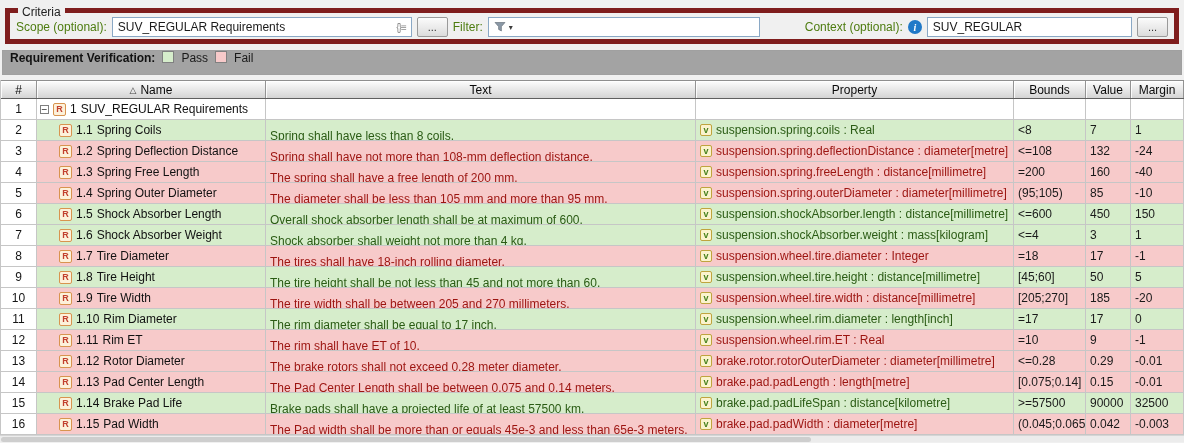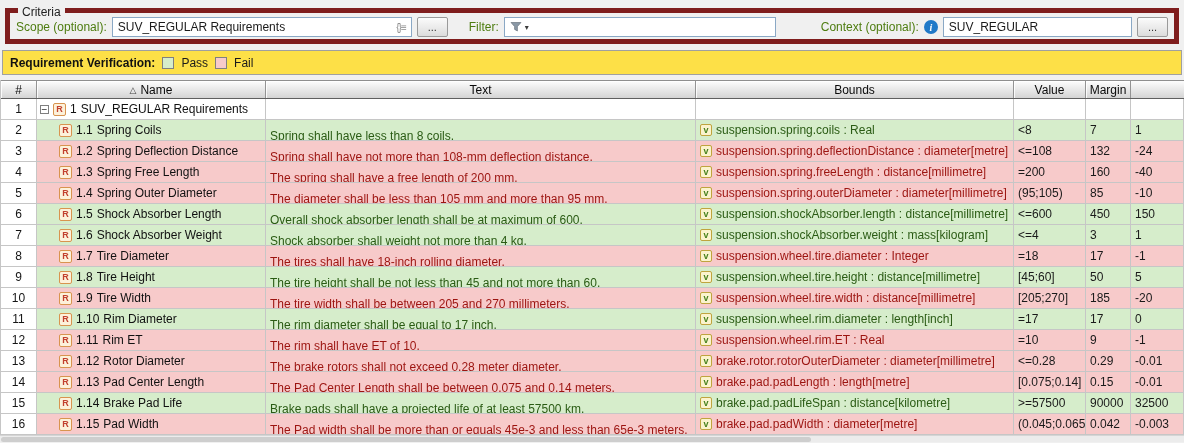--- a/index.html
+++ b/index.html
@@ -7,38 +7,38 @@
   body {
     width:1184px; height:443px; overflow:hidden;
     background:#f0f0f0; color:#1a1a1a;
     font-family:"Liberation Sans", sans-serif; font-size:12px;
   }
   
   .criteria { position:relative; margin:8px 5px 0 5px; height:36px; border:5px solid #7f1d1d; }
   .criteria-title { position:absolute; top:-8px; left:8px; background:#f0f0f0; padding:0 4px; color:#222; }
   .crit-row { display:flex; align-items:center; height:100%; padding:2px 6px 0 6px; gap:5px; }
   .lbl { white-space:nowrap; color:#4d7c0f; }
-  .lbl-filter { margin-left:16px; }
+  .lbl-filter { }
   .lbl-context { margin-left:40px;text-align:right; }
   .textbox { height:20px; border:1px solid #8aa8c5; background:#fff; display:flex; align-items:center; padding:0 5px; }
   .scope-box { width:300px; }
   .filter-box { width:272px; gap:3px; }
   .context-box { flex:1; }
   .tb-value { flex:1; overflow:hidden; white-space:nowrap; }
   .tb-icon { color:#8a8a8a; font-size:10px; margin-left:4px; letter-spacing:-1px; }
   .dots { width:31px; height:20px; border:1px solid #9a9a9a; border-radius:2px;
           background:linear-gradient(#fbfbfb,#dcdcdc); font-size:11px; line-height:10px;
           padding:0; color:#333; font-family:"Liberation Sans", sans-serif; }
   .caret { font-size:8px; color:#3c3c3c; }
   .info-badge { width:14px; height:14px; flex:none; border-radius:50%; background:#2079c8; color:#fff;
                 font-size:10px; font-weight:bold; font-style:italic; display:flex; align-items:center;
                 justify-content:center; font-family:"Liberation Serif", serif; }
   
-  .legendbar { margin:6px 2px 0 2px; height:25px; border:1px solid #a0a0a0; background:#fde047;
-               display:flex; align-items:center; padding:0 7px; gap:7px; }
+  .legendbar { margin:6px 2px 0 2px; height:25px; border:1px solid #a0a0a0; background:#a3a3a3;
+               display:flex; align-items:flex-start; padding:0 7px; gap:7px; }
   .leg-title { font-weight:bold; color:#111; }
   .swatch { width:12px; height:12px; border:1px solid #808080; flex:none; }
   .swatch.pass { background:var(--pass-bg,#d6edcb); }
   .swatch.fail { background:var(--fail-bg,#f7caca); }
   
   .tablewrap { margin-top:5px; border-left:1px solid #c6c6c6; }
   .grid7 { display:grid; grid-template-columns:36px 229px 430px 318px 72px 45px 53px; }
   .thead { height:19px; background:linear-gradient(#fdfdfd,#d4d4d4);
            border-top:1px solid #8f8f8f; border-bottom:1px solid #5f5f5f; }
   .th { display:flex; align-items:center; justify-content:center; border-right:1px solid #939393;
@@ -111,20 +111,21 @@
   </div>
 
   <div class="tablewrap">
     <div class="thead grid7">
       <div class="th">#</div>
       <div class="th">
           <span class="sort">△</span>
           <span>Name</span>
         </div>
       <div class="th">Text</div>
+      <div class="th">Property</div>
       <div class="th">Bounds</div>
       <div class="th">Value</div>
       <div class="th">Margin</div>
     </div>
     <div id="tbody">
         <div class="trow grid7 none root">
     <div class="td c-num">1</div>
     <div class="td c-name">
       <span class="expand">−</span>
       <span class="ricon">R</span>

